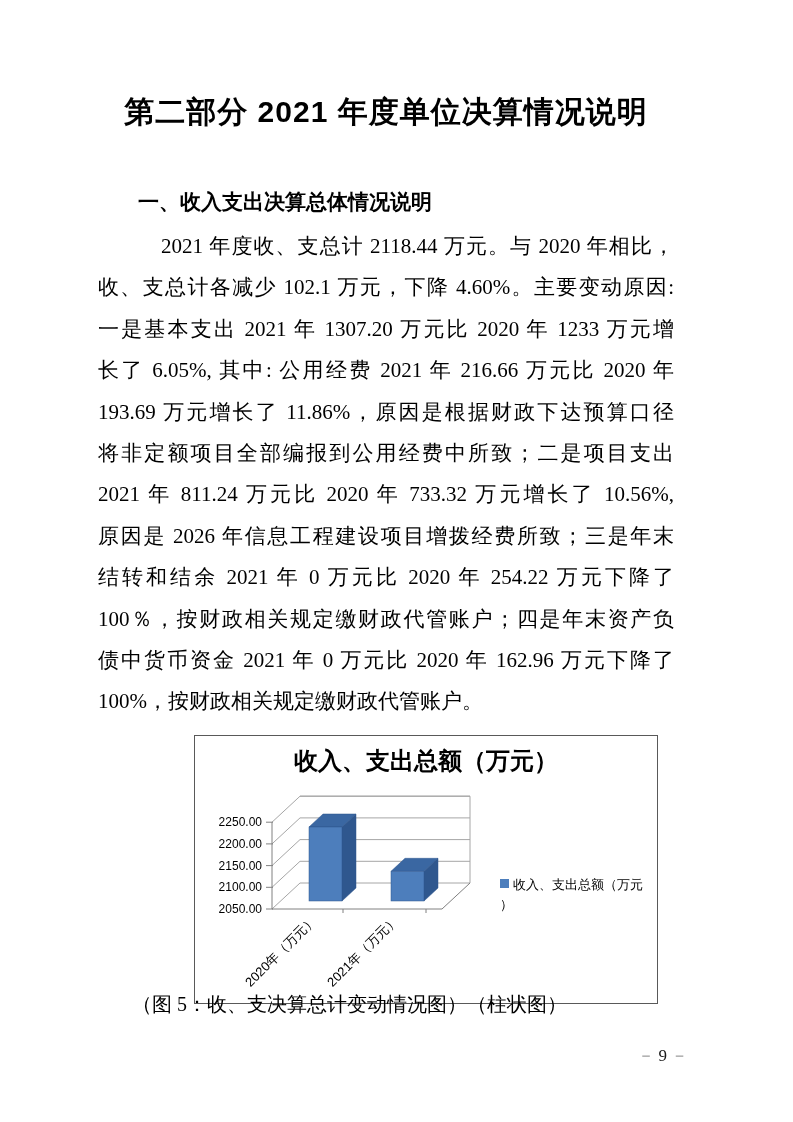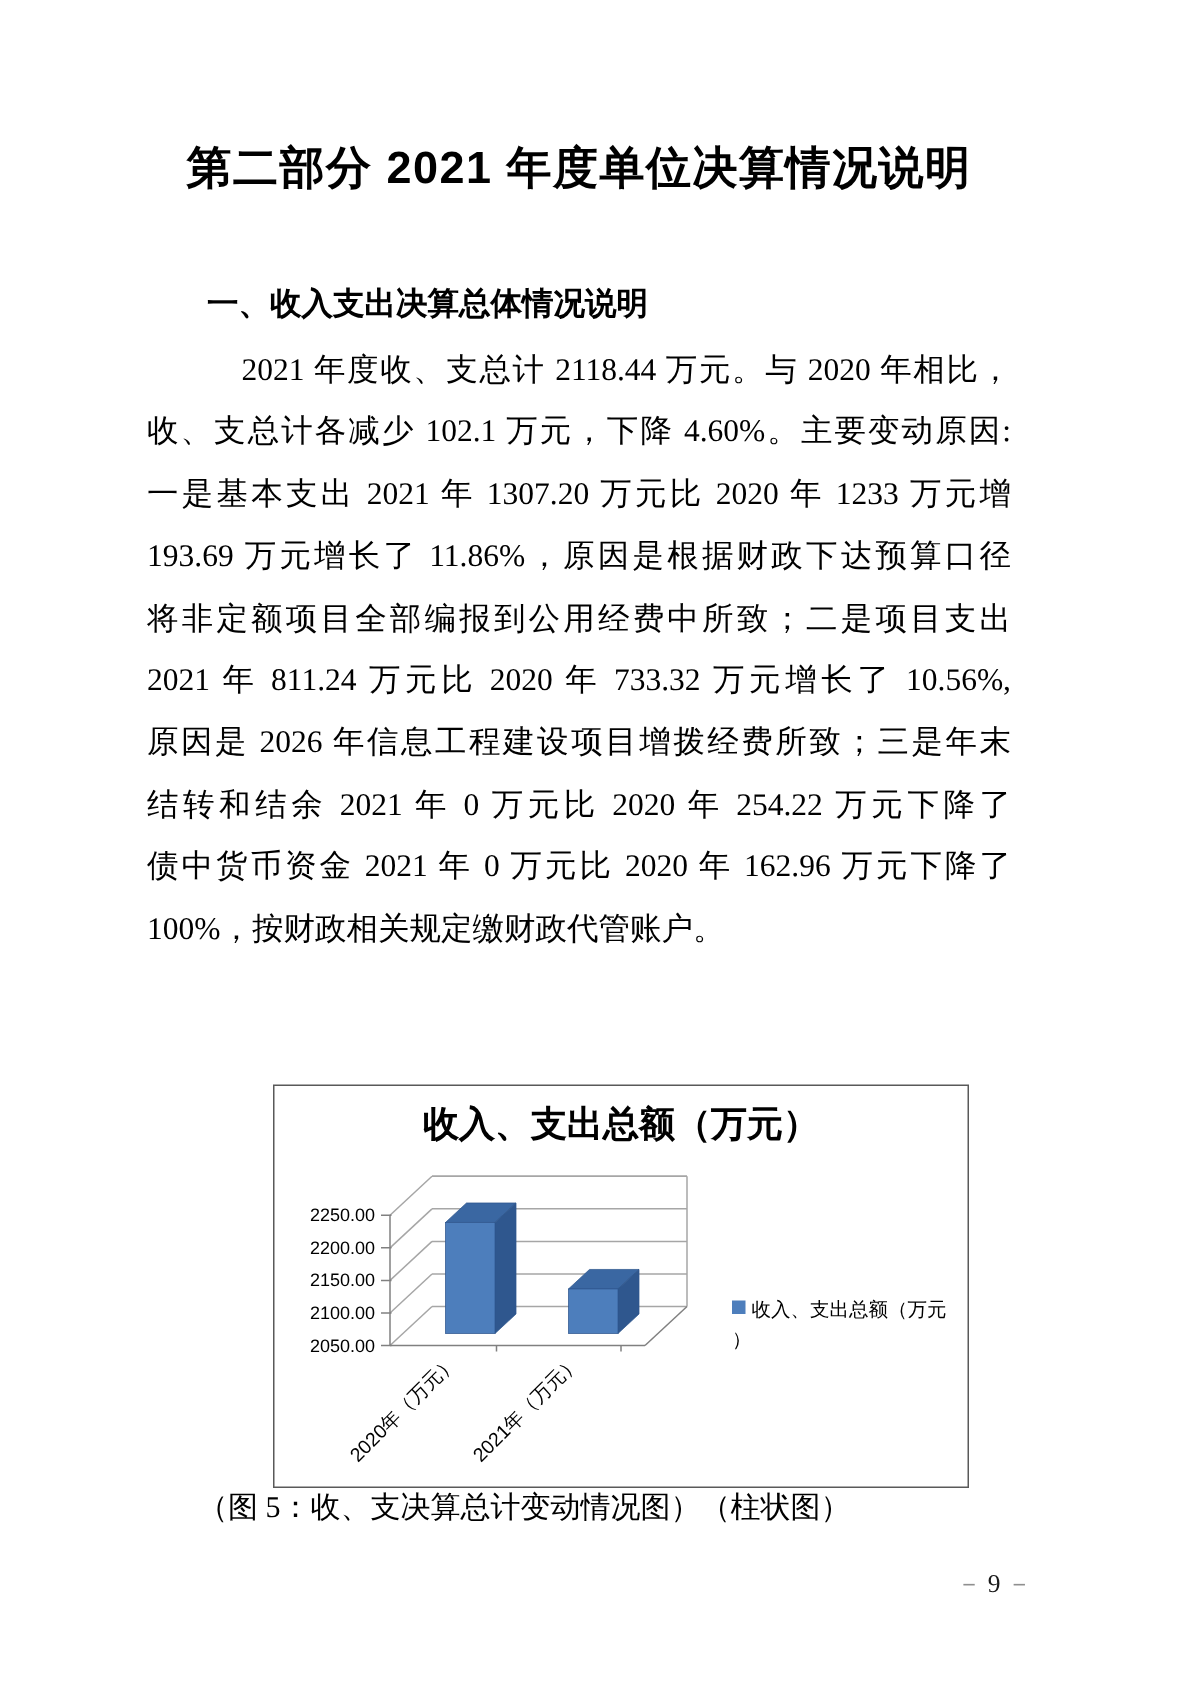--- a/index.html
+++ b/index.html
@@ -22,21 +22,21 @@
     position:absolute;top:226px;left:98px;width:576px;
     font-size:21px;line-height:41.4px;
   }
   .body-text .line{white-space:nowrap;}
   .body-text .line.just{
     white-space:normal;text-align:justify;text-align-last:justify;
   }
   .body-text .line.indent{text-indent:63px;}
   .chart-frame{
     position:absolute;left:178px;top:719px;width:462px;height:267px;
-    margin:4px;border:1px solid #595959;background:#ffffff;
+    margin:16px;border:1px solid #595959;background:#ffffff;
   }
   .chart-title{
     position:absolute;top:9px;left:0;width:100%;text-align:center;
     font-size:24px;font-weight:bold;
     font-family:"Liberation Sans","DejaVu Sans",sans-serif;
   }
   .chart-frame svg{position:absolute;left:0;top:0;}
   svg text{font-family:"Liberation Sans","DejaVu Sans",sans-serif;}
   .legend{
     position:absolute;left:305px;top:139px;width:152px;
@@ -64,25 +64,27 @@
 <div class="page">
 
   <h1 class="doc-title">第二部分 2021 年度单位决算情况说明</h1>
 
   <h2 class="section-heading">一、收入支出决算总体情况说明</h2>
 
   <div class="body-text" id="para">
       <div class="line just indent">2021 年度收、支总计 2118.44 万元。与 2020 年相比，</div>
       <div class="line just">收、支总计各减少 102.1 万元，下降 4.60%。主要变动原因:</div>
       <div class="line just">一是基本支出 2021 年 1307.20 万元比 2020 年 1233 万元增</div>
+      <div class="line just">长了 6.05%, 其中: 公用经费 2021 年 216.66 万元比 2020 年</div>
       <div class="line just">193.69 万元增长了 11.86%，原因是根据财政下达预算口径</div>
       <div class="line just">将非定额项目全部编报到公用经费中所致；二是项目支出</div>
       <div class="line just">2021 年 811.24 万元比 2020 年 733.32 万元增长了 10.56%,</div>
       <div class="line just">原因是 2026 年信息工程建设项目增拨经费所致；三是年末</div>
       <div class="line just">结转和结余 2021 年 0 万元比 2020 年 254.22 万元下降了</div>
+      <div class="line just">100％，按财政相关规定缴财政代管账户；四是年末资产负</div>
       <div class="line just">债中货币资金 2021 年 0 万元比 2020 年 162.96 万元下降了</div>
       <div class="line">100%，按财政相关规定缴财政代管账户。</div>
     </div>
 
   <figure class="chart-frame">
     <div class="chart-title">收入、支出总额（万元）</div>
     <svg id="plot" width="462" height="267" viewBox="0 0 462 267">
         <line x1="105" y1="60.2" x2="275" y2="60.2" stroke="#a6a6a6"></line>
         <line x1="275" y1="60.2" x2="275" y2="147" stroke="#a6a6a6"></line>
         <line x1="77" y1="173" x2="105" y2="147" stroke="#a6a6a6"></line>

